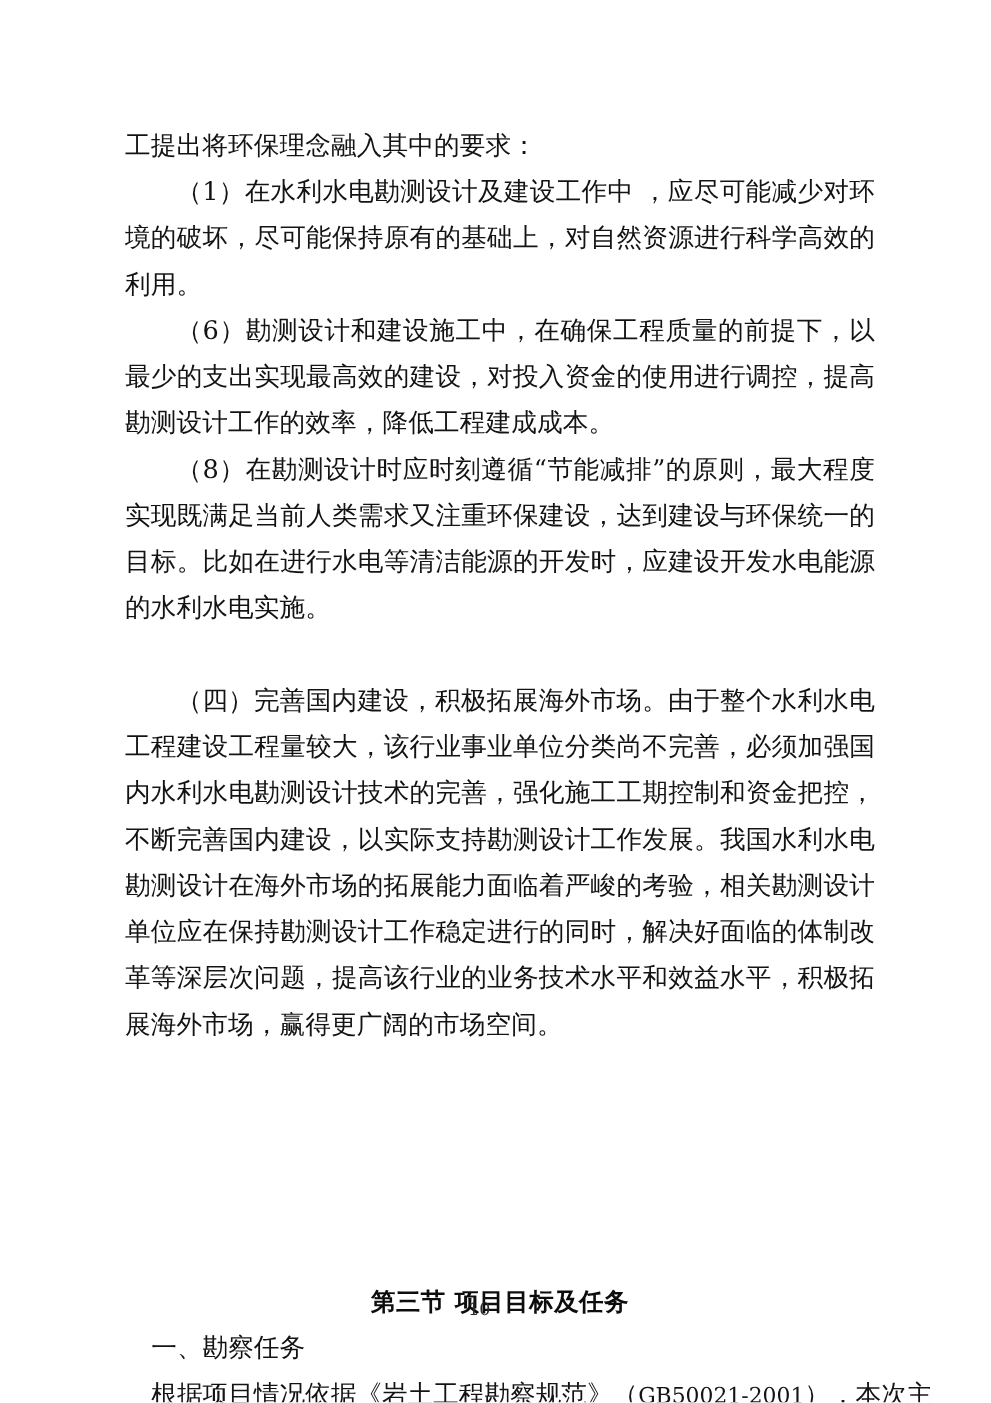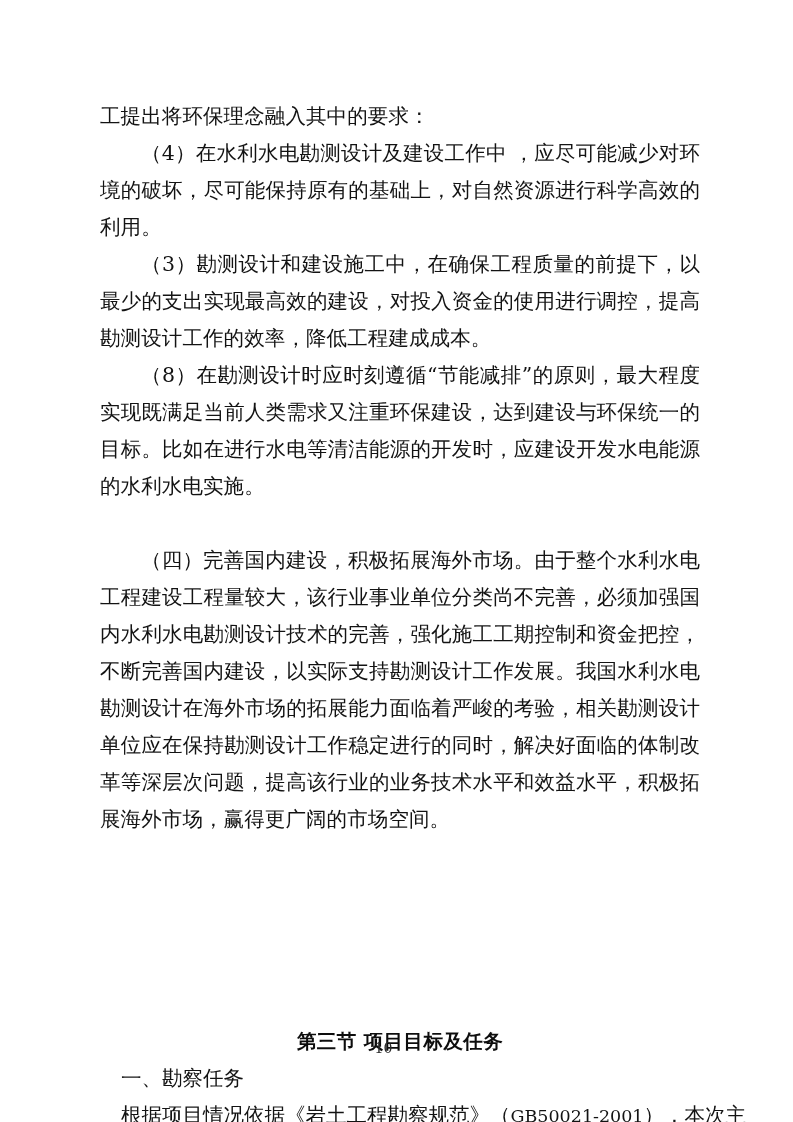--- a/index.html
+++ b/index.html
@@ -89,23 +89,23 @@
   }
 </style>
 </head>
 <body>
 
 <div class="page">
   <div class="content">
 
     <p class="para">工提出将环保理念融入其中的要求：</p>
 
-    <p class="para indent">（4）在水利水电勘测设计及建设工作中 ，应尽可能减少对环境的破坏，尽可能保持原有的基础上，对自然资源进行科学高效的利用。</p>
+    <p class="para indent">（1）在水利水电勘测设计及建设工作中 ，应尽可能减少对环境的破坏，尽可能保持原有的基础上，对自然资源进行科学高效的利用。</p>
 
-    <p class="para indent">（3）勘测设计和建设施工中，在确保工程质量的前提下，以最少的支出实现最高效的建设，对投入资金的使用进行调控，提高勘测设计工作的效率，降低工程建成成本。</p>
+    <p class="para indent">（6）勘测设计和建设施工中，在确保工程质量的前提下，以最少的支出实现最高效的建设，对投入资金的使用进行调控，提高勘测设计工作的效率，降低工程建成成本。</p>
 
     <p class="para indent">（8）在勘测设计时应时刻遵循“节能减排”的原则，最大程度实现既满足当前人类需求又注重环保建设，达到建设与环保统一的目标。比如在进行水电等清洁能源的开发时，应建设开发水电能源的水利水电实施。</p>
 
     <div class="spacer-line"></div>
 
     <p class="para indent">（四）完善国内建设，积极拓展海外市场。由于整个水利水电工程建设工程量较大，该行业事业单位分类尚不完善，必须加强国内水利水电勘测设计技术的完善，强化施工工期控制和资金把控，不断完善国内建设，以实际支持勘测设计工作发展。我国水利水电勘测设计在海外市场的拓展能力面临着严峻的考验，相关勘测设计单位应在保持勘测设计工作稳定进行的同时，解决好面临的体制改革等深层次问题，提高该行业的业务技术水平和效益水平，积极拓展海外市场，赢得更广阔的市场空间。</p>
 
     <div class="spacer-block"></div>
 
     <h2 class="section-heading">第三节  项目目标及任务</h2>

